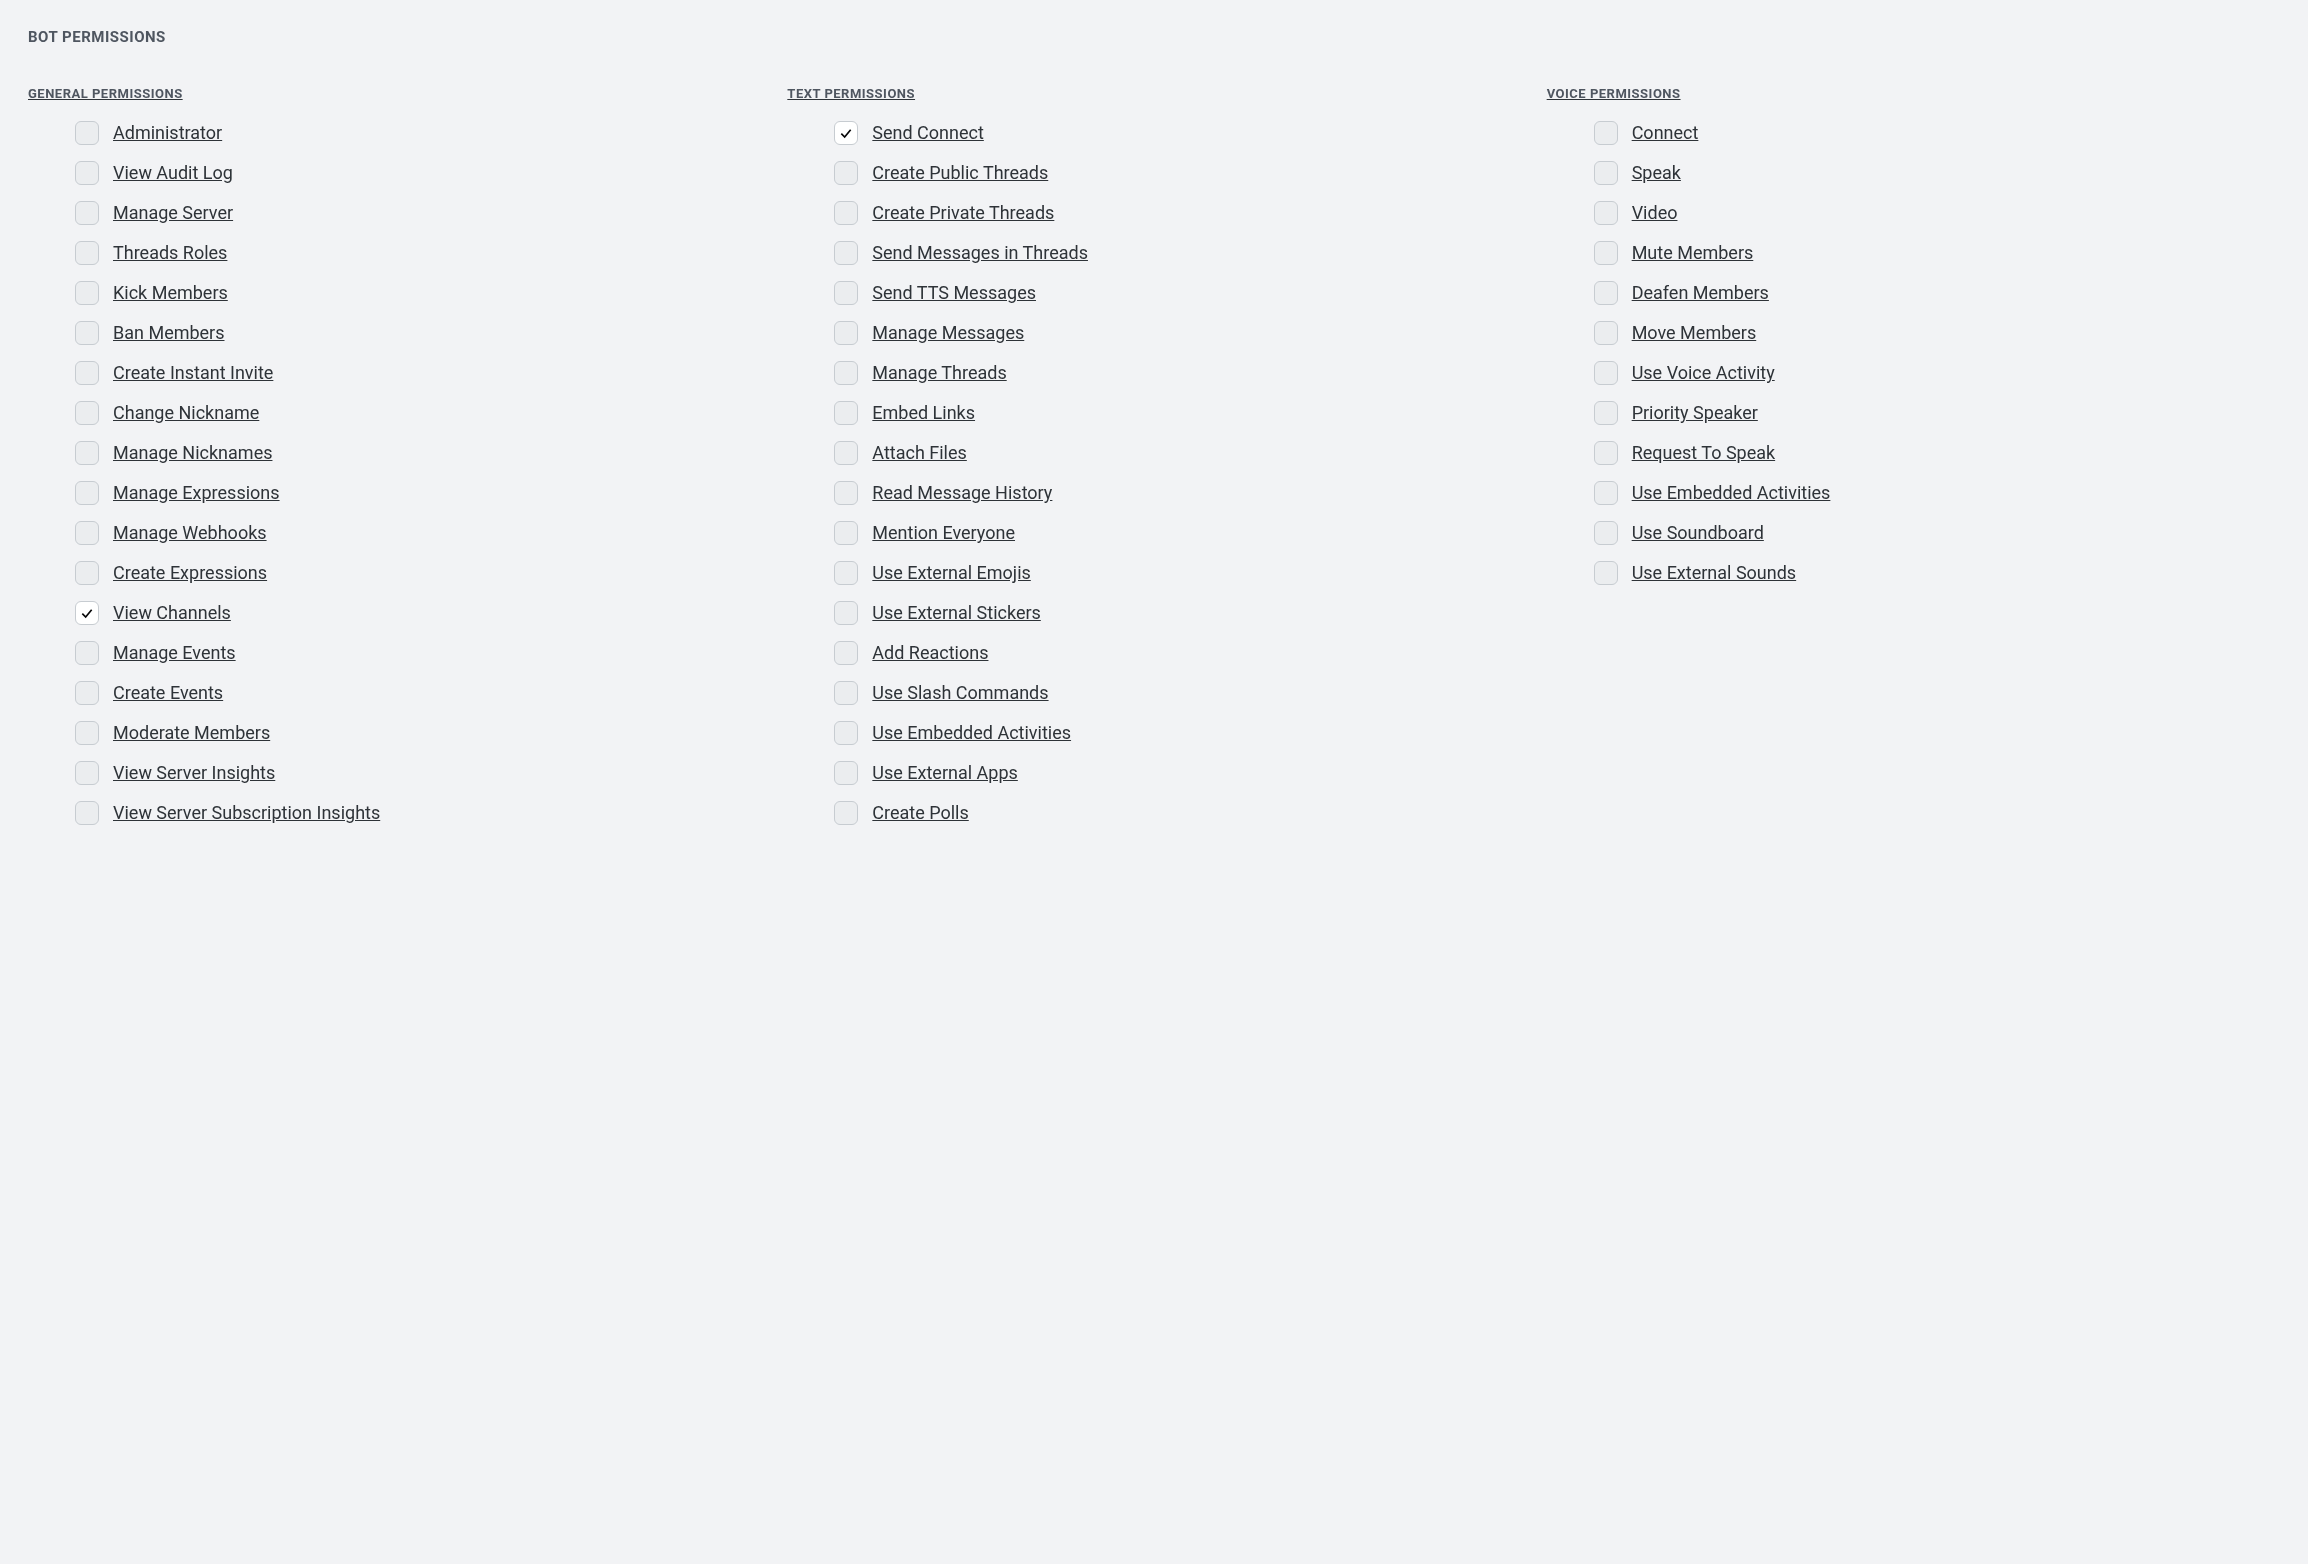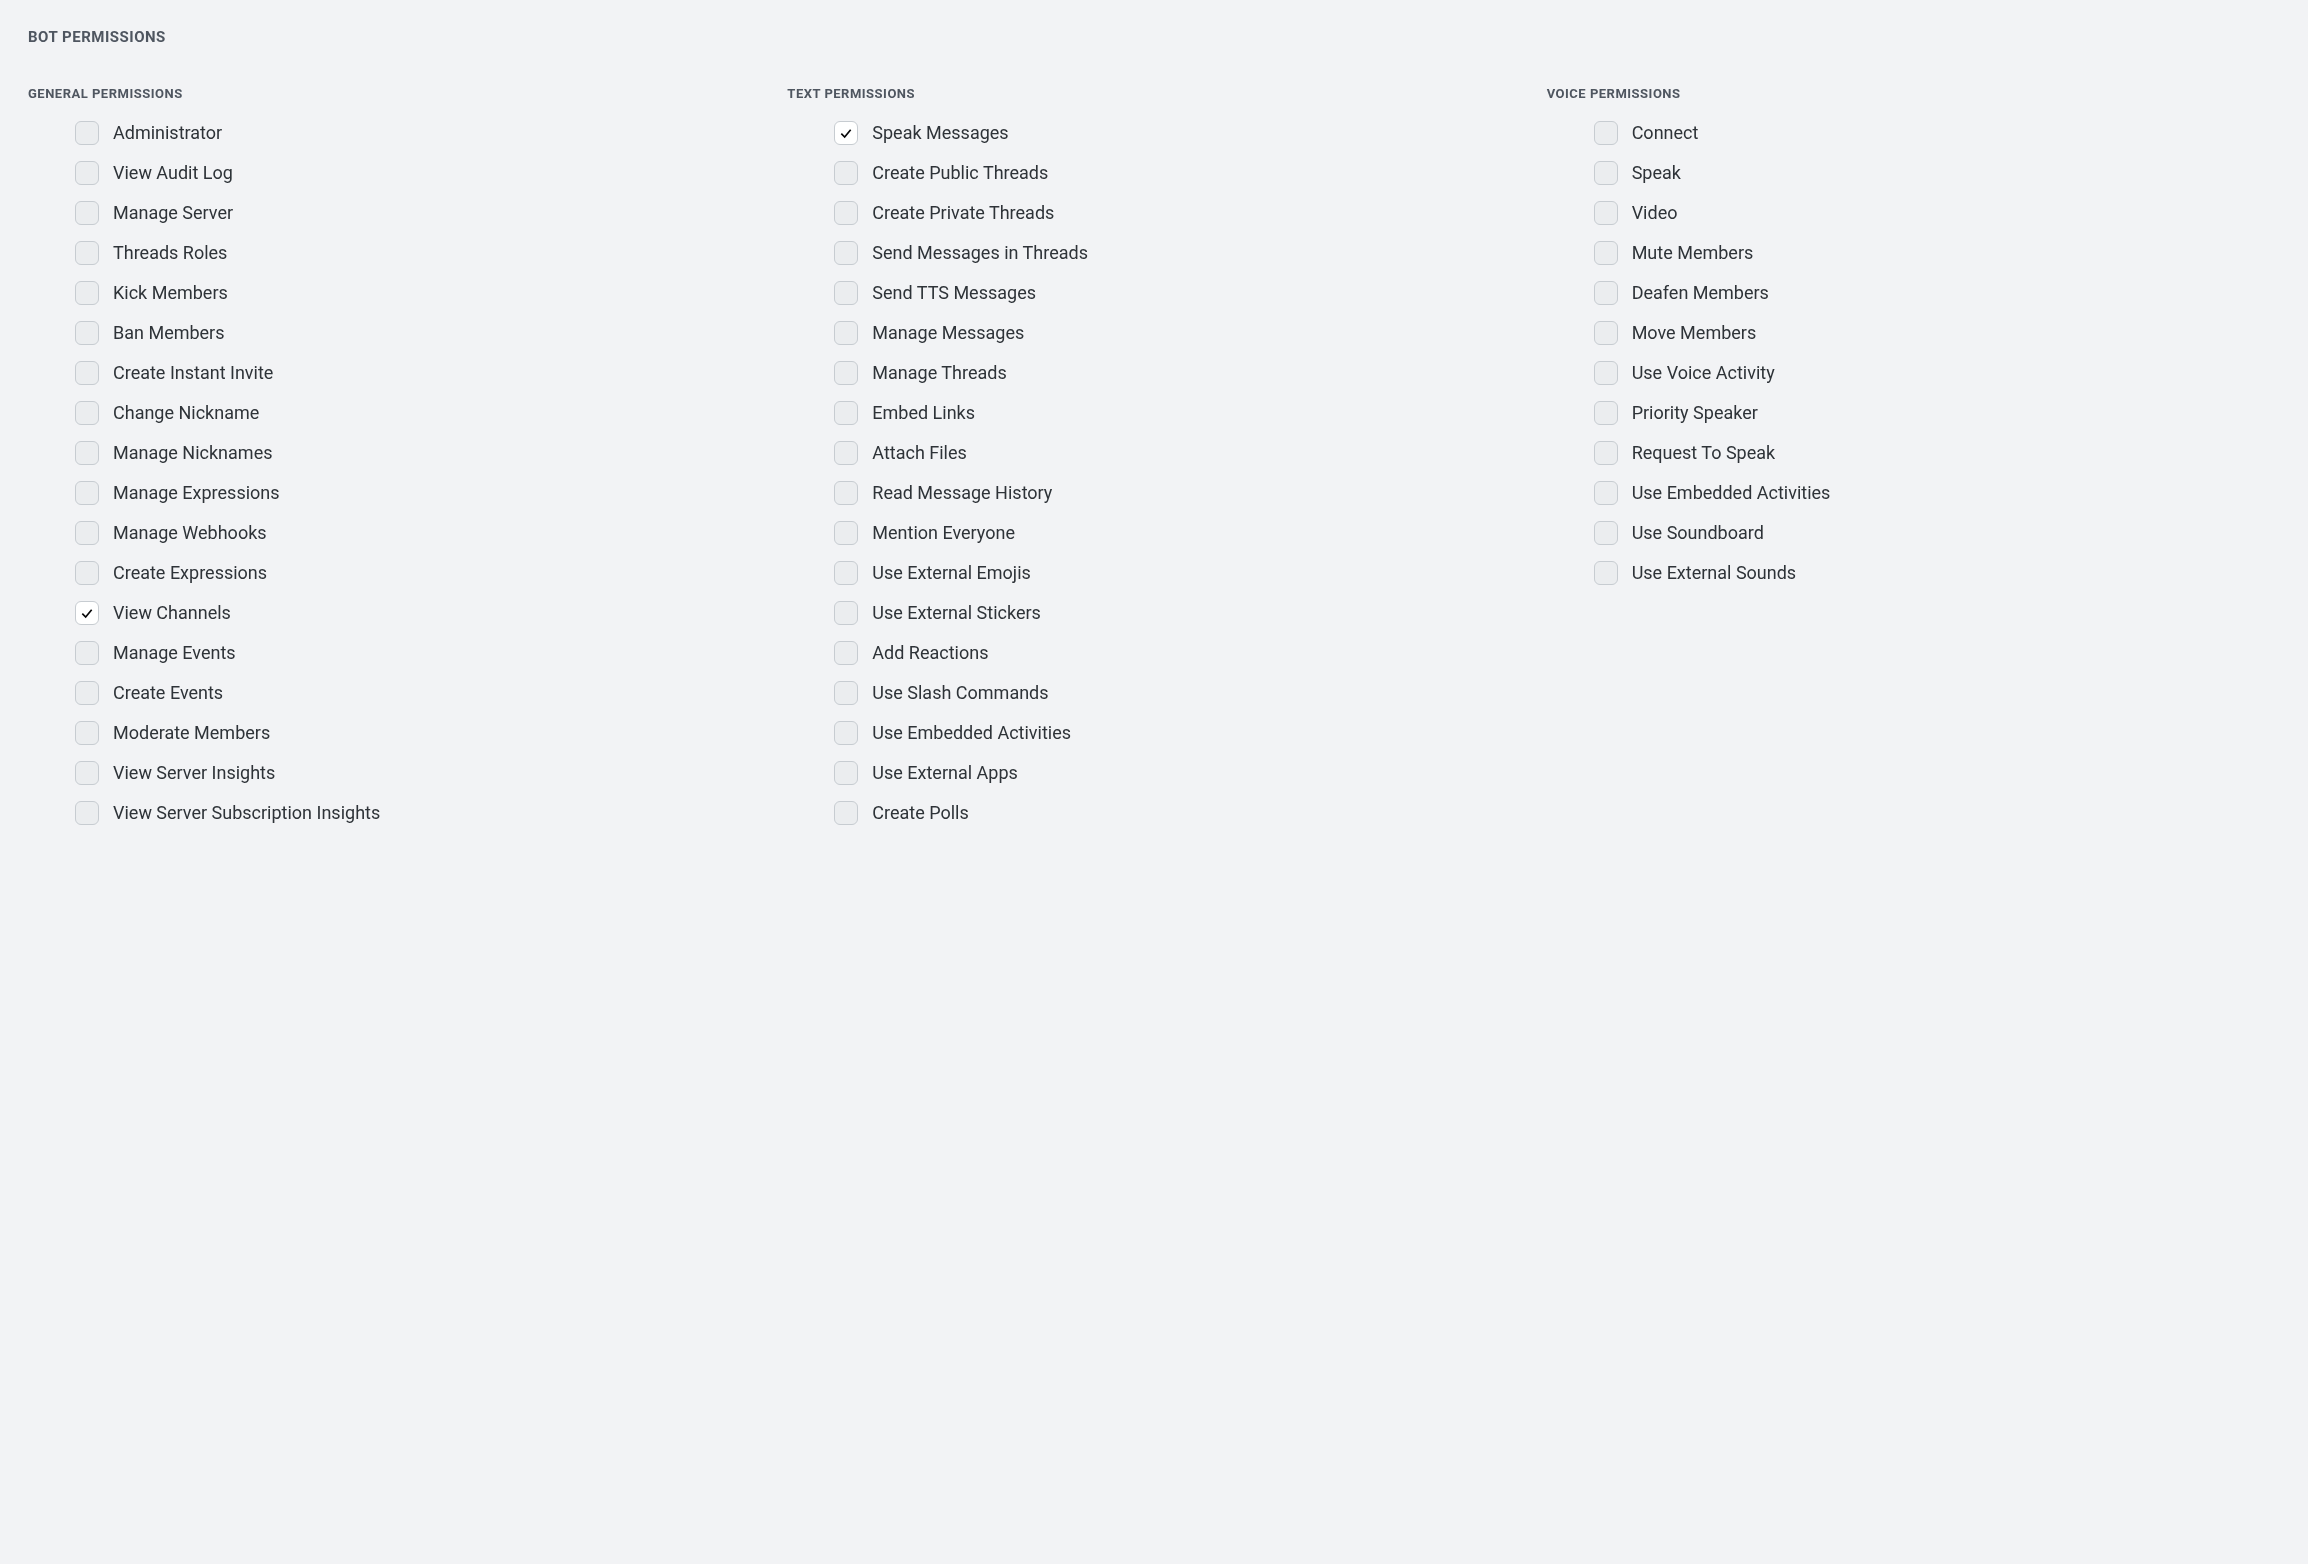--- a/index.html
+++ b/index.html
@@ -17,20 +17,21 @@
       font-size: 15px;
       font-weight: 700;
       letter-spacing: 0.5px;
       color: #4f5660;
       text-transform: uppercase;
       margin-bottom: 40px;
     }
     .columns {
       display: flex;
       gap: 26px;
+      text-decoration: underline;
     }
     .col {
       flex: 1;
       min-width: 0;
     }
     .col-title {
       font-size: 13px;
       font-weight: 700;
       letter-spacing: 0.5px;
       color: #4f5660;
@@ -163,21 +164,21 @@
       </div>
     </div>
     <div class="col">
       <div class="col-title">Text Permissions</div>
       <div class="perm-row">
         <div class="checkbox checked">
           <svg viewBox="0 0 24 24">
             <polyline points="5 13 10 18 19 7"></polyline>
           </svg>
         </div>
-        <span class="perm-label">Speak Messages</span>
+        <span class="perm-label">Send Connect</span>
       </div>
       <div class="perm-row">
         <div class="checkbox"></div>
         <span class="perm-label">Create Public Threads</span>
       </div>
       <div class="perm-row">
         <div class="checkbox"></div>
         <span class="perm-label">Create Private Threads</span>
       </div>
       <div class="perm-row">

